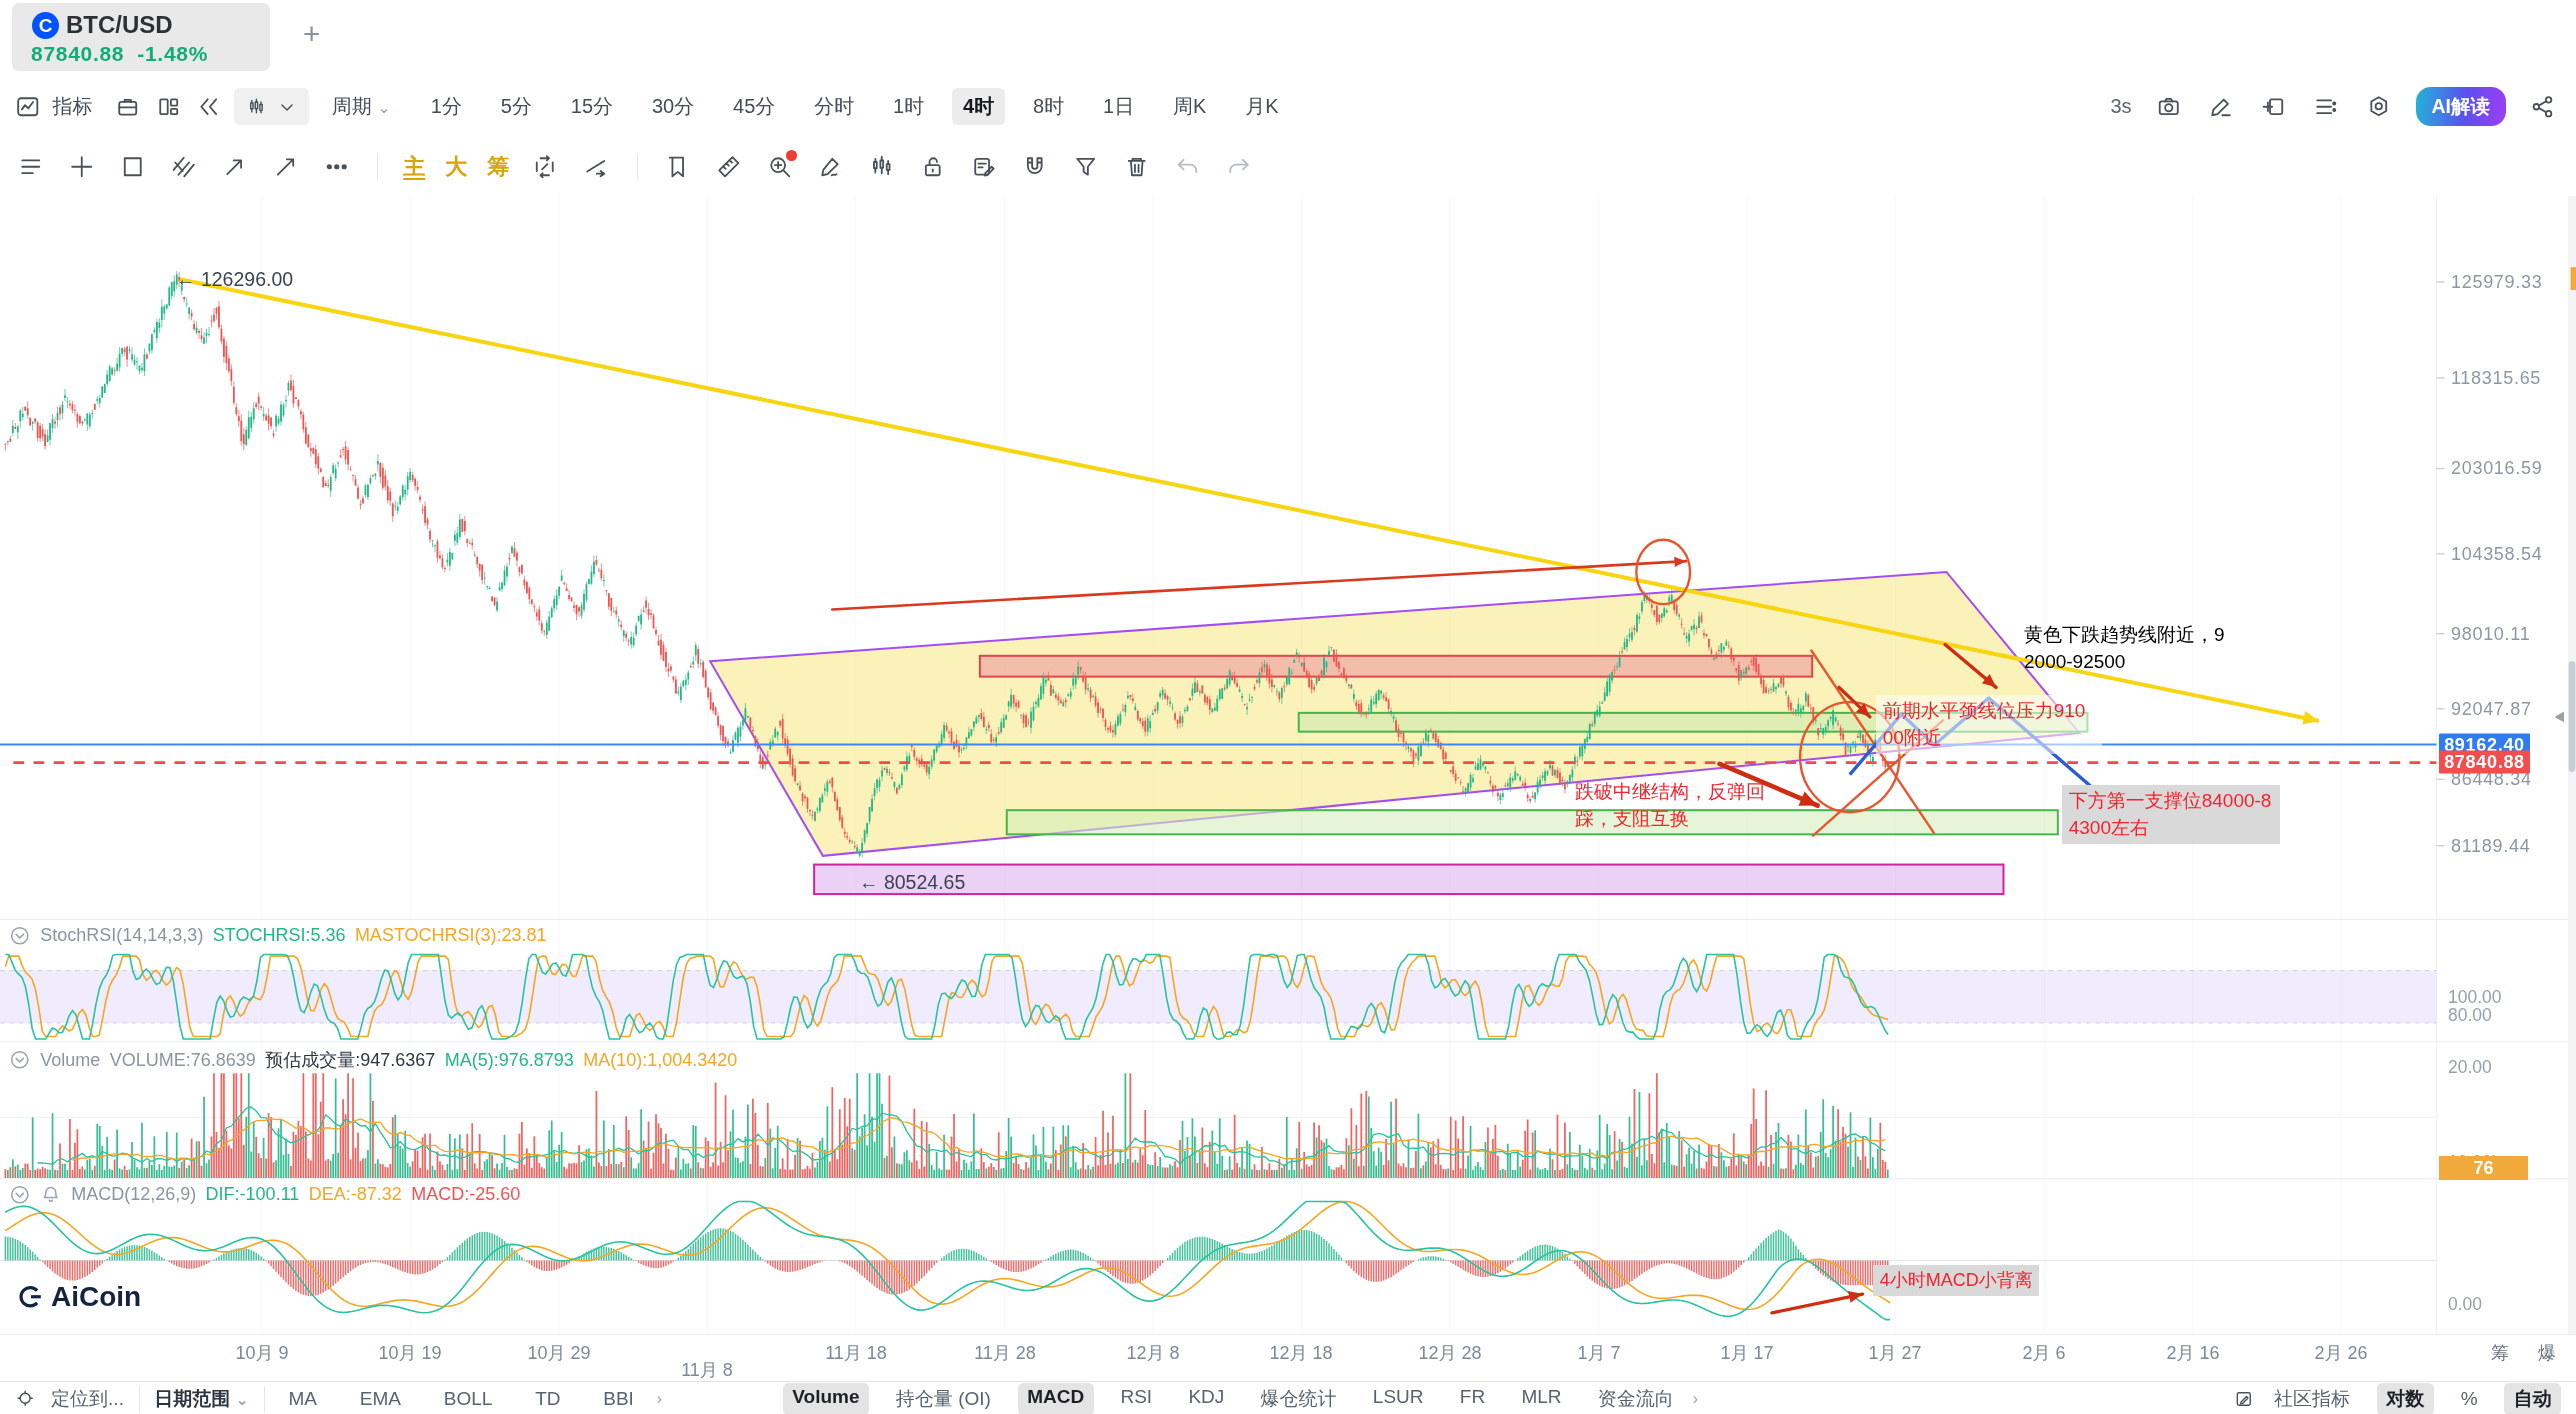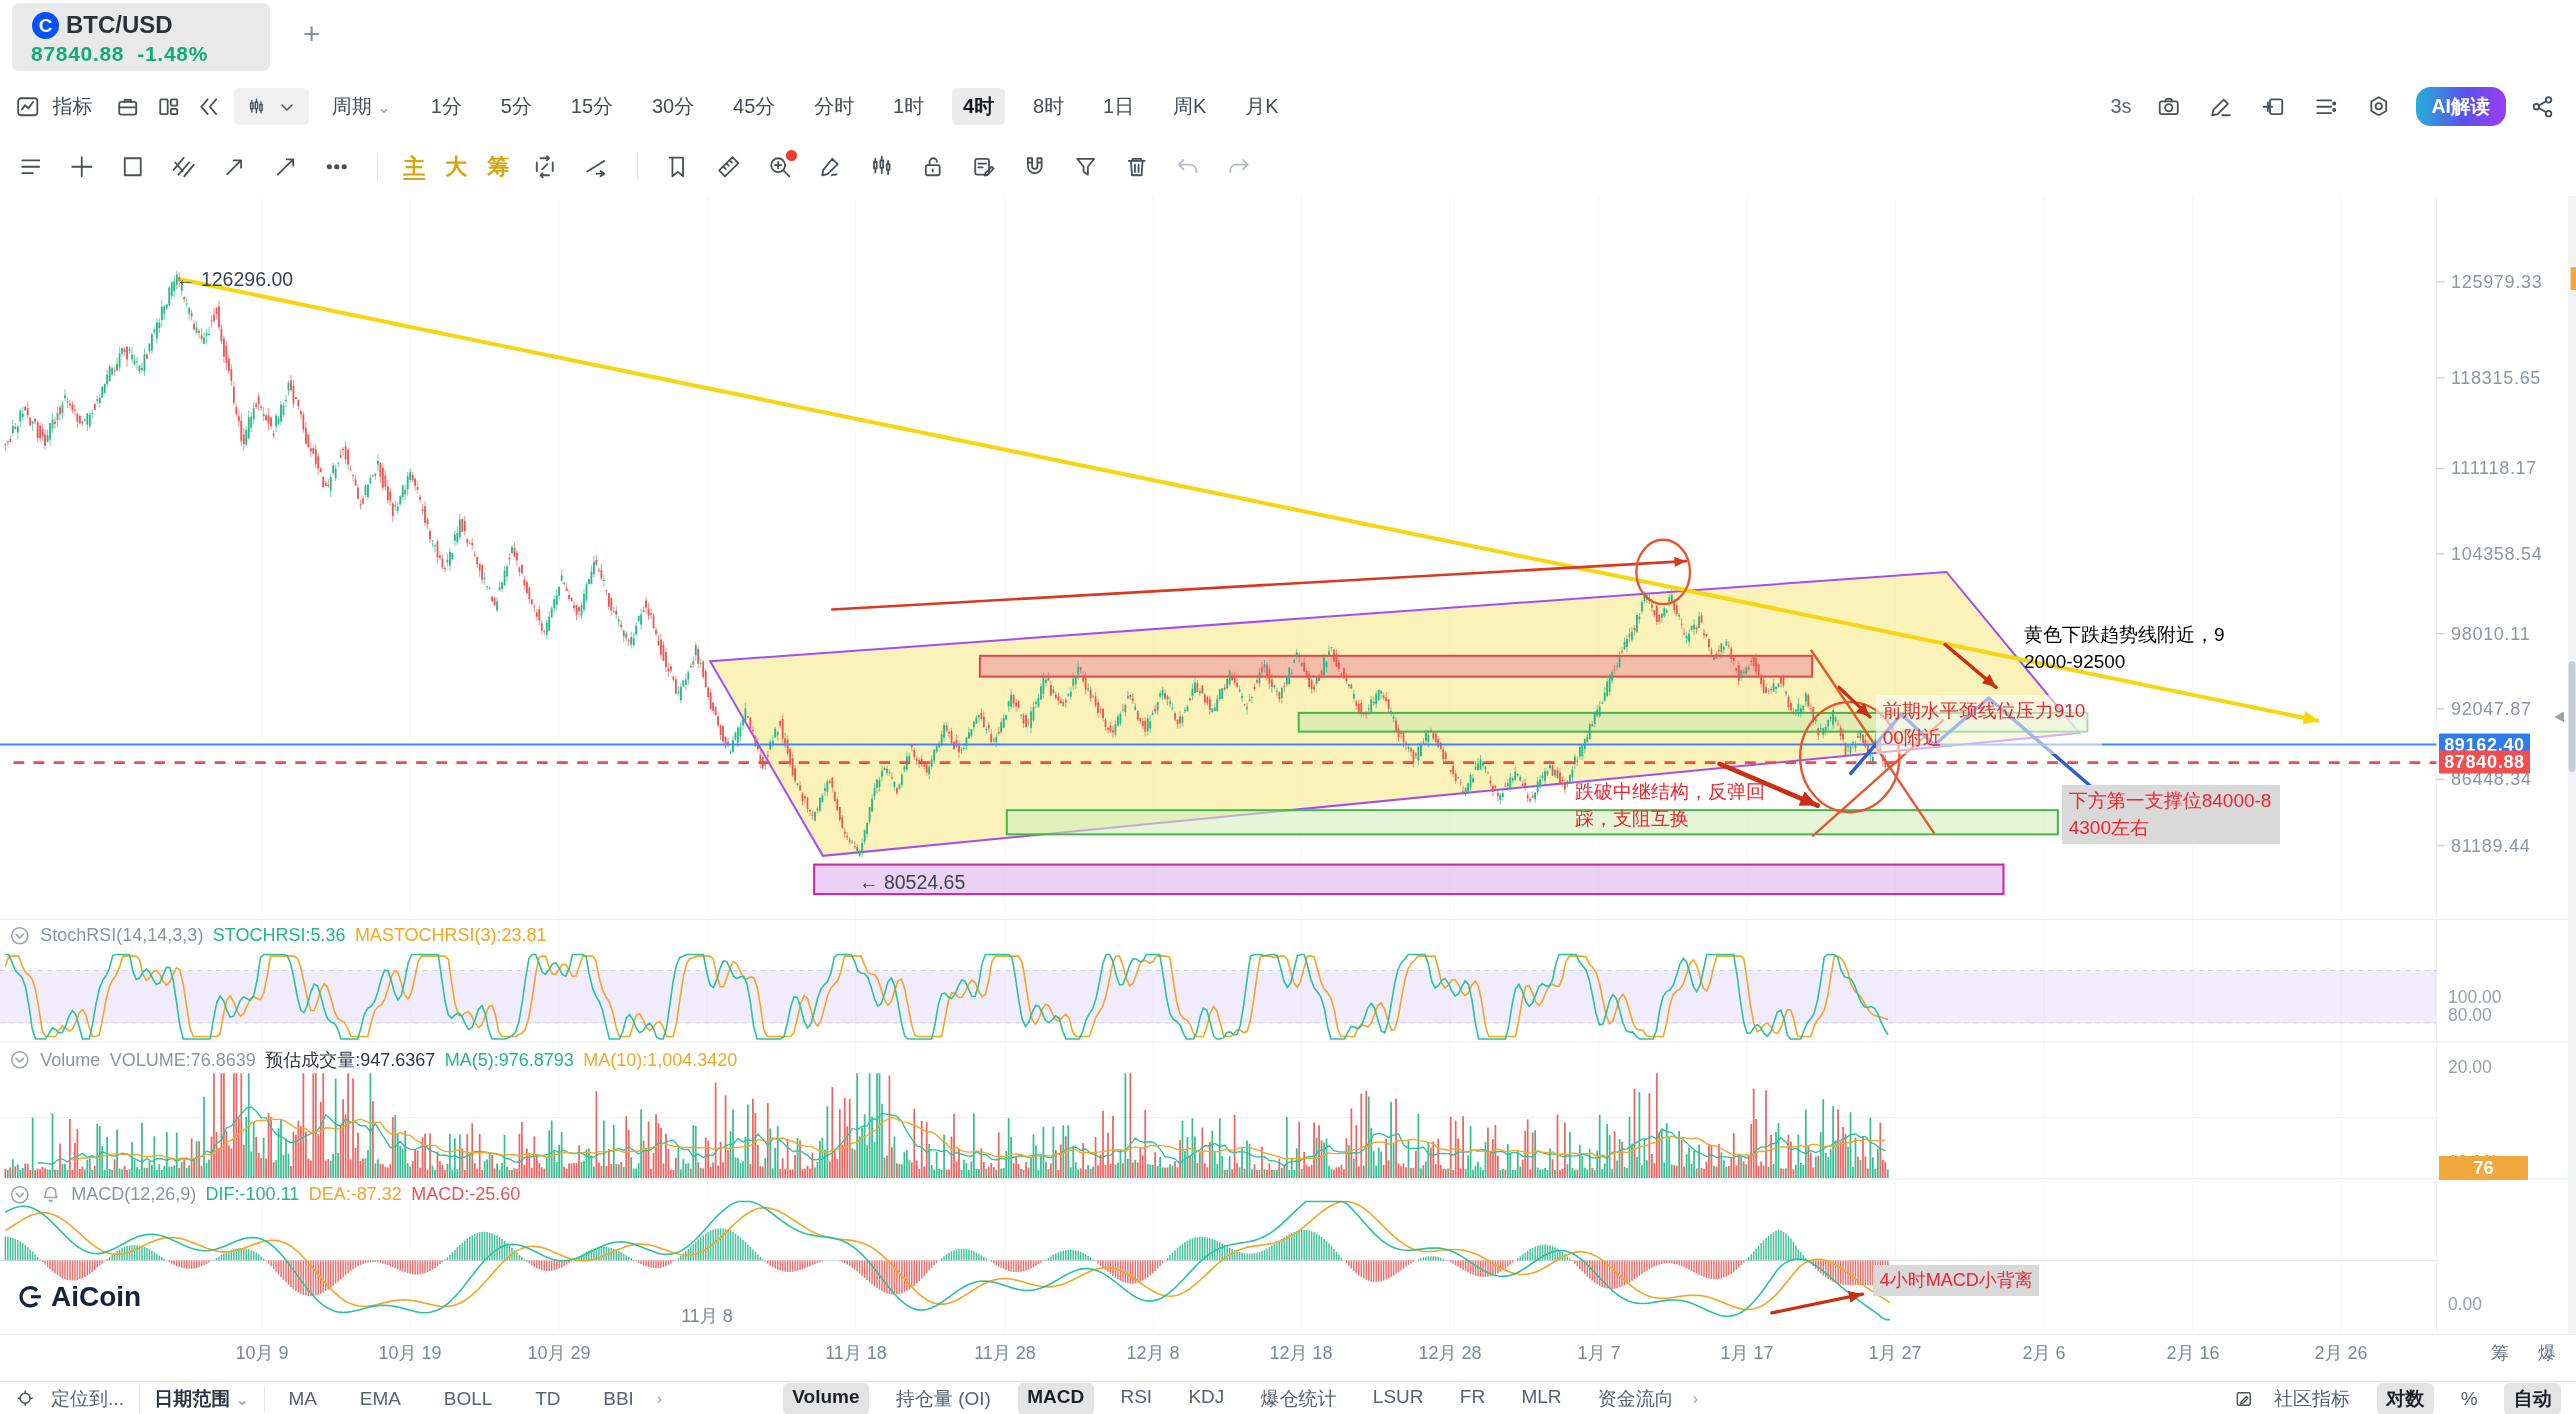--- a/index.html
+++ b/index.html
@@ -439,38 +439,38 @@
           </svg>
         </span>
       <span class="chip" style="margin-left:-12px;">社区指标</span>
       <span class="chip act">对数</span>
       <span class="chip">%</span>
       <span class="chip act">自动</span>
     </span>
   </div>
 <div class="ptick" style="top: 282px;">125979.33</div>
     <div class="ptick" style="top: 378px;">118315.65</div>
-    <div class="ptick" style="top: 468px;">111118.17</div>
+    <div class="ptick" style="top: 468px;">203016.59</div>
     <div class="ptick" style="top: 554px;">104358.54</div>
     <div class="ptick" style="top: 634px;">98010.11</div>
     <div class="ptick" style="top: 709px;">92047.87</div>
     <div class="ptick" style="top: 779px;">86448.34</div>
     <div class="ptick" style="top: 846px;">81189.44</div>
     <div class="pbadge" style="top: 745px; background: rgb(46, 124, 240); z-index: 3;">89162.40</div>
     <div class="pbadge" style="top: 762px; background: rgb(242, 78, 78); z-index: 3;">87840.88</div>
     <div class="axlab" style="top: 953px;">100.00</div>
     <div class="axlab" style="top: 971px;">80.00</div>
     <div class="axlab" style="top: 1023px;">20.00</div>
     <div class="axlab" style="top: 1118px;">10.00k</div>
     <div class="axlab" style="top: 1260px;">0.00</div>
     <div class="vbadge" style="top: 1168px; background: rgb(242, 169, 59); z-index: 3;">76</div>
     <div class="datelab" style="top: 1341px; left: 262px;">10月 9</div>
     <div class="datelab" style="top: 1341px; left: 410px;">10月 19</div>
     <div class="datelab" style="top: 1341px; left: 559px;">10月 29</div>
-    <div class="datelab" style="top: 1304px; left: 707px;">11月 8</div>
+    <div class="datelab" style="top: 1358px; left: 707px;">11月 8</div>
     <div class="datelab" style="top: 1341px; left: 856px;">11月 18</div>
     <div class="datelab" style="top: 1341px; left: 1005px;">11月 28</div>
     <div class="datelab" style="top: 1341px; left: 1153px;">12月 8</div>
     <div class="datelab" style="top: 1341px; left: 1301px;">12月 18</div>
     <div class="datelab" style="top: 1341px; left: 1450px;">12月 28</div>
     <div class="datelab" style="top: 1341px; left: 1599px;">1月 7</div>
     <div class="datelab" style="top: 1341px; left: 1747px;">1月 17</div>
     <div class="datelab" style="top: 1341px; left: 1895px;">1月 27</div>
     <div class="datelab" style="top: 1341px; left: 2044px;">2月 6</div>
     <div class="datelab" style="top: 1341px; left: 2193px;">2月 16</div>

